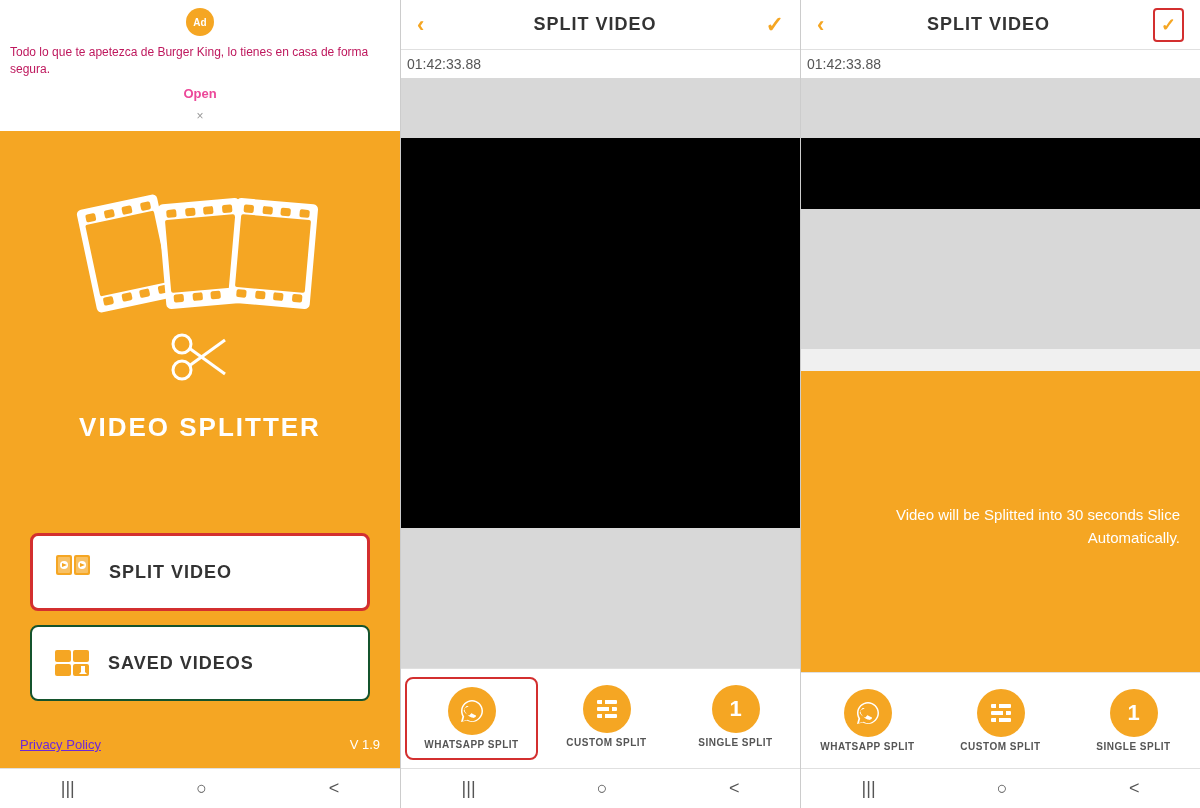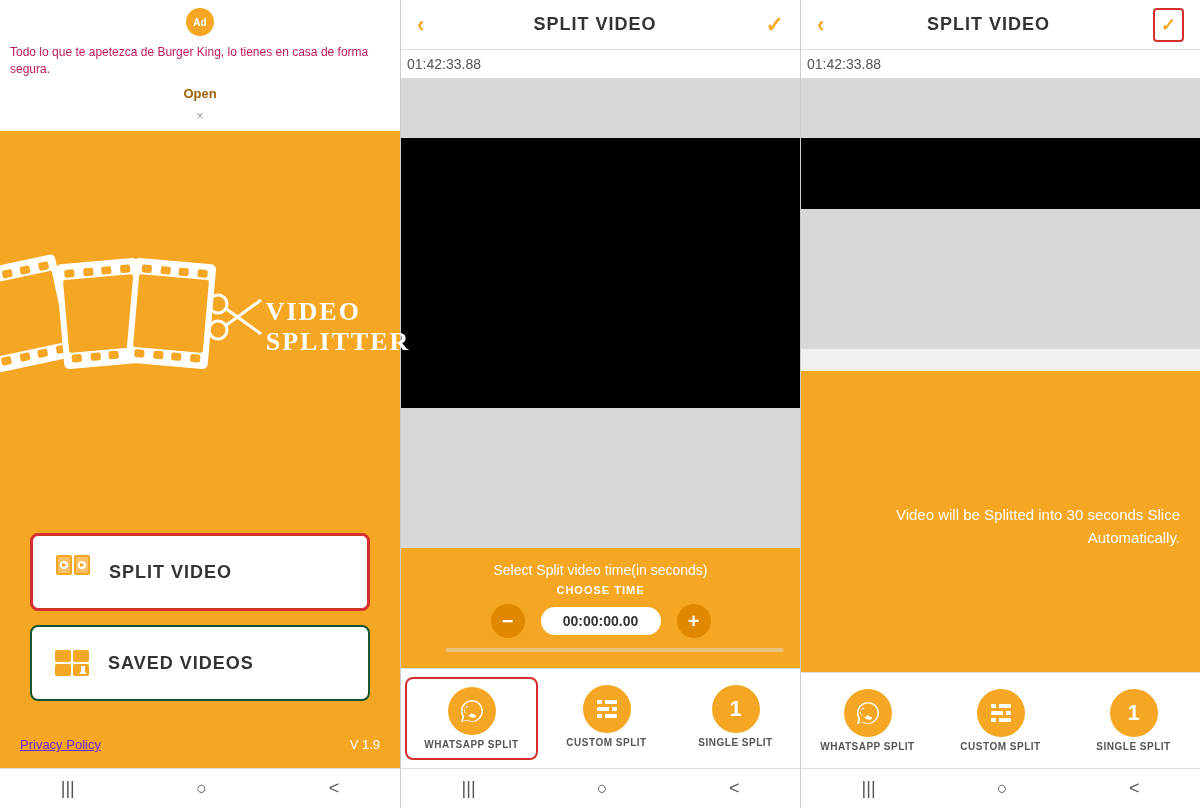--- a/index.html
+++ b/index.html
@@ -47,40 +47,39 @@
     }
     .ad-text {
       flex: 1;
       font-size: 12px;
       color: #be185d;
       line-height: 1.4;
     }
     .ad-open-btn {
       background: none;
       border: none;
-      color: #a16207;
+      color: #ec4899;
       font-size: 13px;
       font-weight: bold;
       cursor: pointer;
       padding: 0 4px;
     }
     .ad-close {
       font-size: 12px;
       color: #999;
       cursor: pointer;
     }
 
     .hero-section {
       flex: 1;
       display: flex;
-      flex-direction: row;
+      flex-direction: column;
       align-items: center;
       justify-content: center;
       padding: 8px;
-      font-family: Liberation Serif, serif;
     }
 
     .scissors-icon {
       font-size: 42px;
       color: white;
       margin: 10px 0;
     }
 
     .app-title {
       font-size: 26px;
@@ -566,35 +565,20 @@
   </div>
 
   <div class="timestamp">01:42:33.88</div>
 
   <div class="video-preview-area">
     <div class="video-gray-top"></div>
     <div class="video-black"></div>
     <div class="video-gray-bottom"></div>
   </div>
 
-  <div class="split-controls">
-    <div class="select-time-label">Select Split video time(in seconds)</div>
-    <div class="choose-time-label">CHOOSE TIME</div>
-    <div class="time-selector">
-      <button class="time-btn">−</button>
-      <div class="time-display">00:00:00.00</div>
-      <button class="time-btn">+</button>
-    </div>
-    <div class="progress-bar-container">
-      <div class="progress-bar-track">
-        <div class="progress-bar-fill"></div>
-        <div class="progress-dot"></div>
-      </div>
-    </div>
-  </div>
 
   <div class="split-tabs">
     <div class="split-tab active-tab">
       <div class="tab-icon-circle">
         <svg width="26" height="26" viewBox="0 0 26 26" fill="white">
           <path d="M13 2C7 2 2 7 2 13c0 2 .5 3.8 1.4 5.4L2 24l5.8-1.4C9.2 23.5 11 24 13 24c6 0 11-5 11-11S19 2 13 2z" fill="white"></path>
           <path d="M13 3.5C7.8 3.5 3.5 7.8 3.5 13c0 1.8.5 3.5 1.4 5l.3.5-1.2 4.4 4.5-1.2.5.3c1.4.8 3.1 1.2 4.8 1.2C18.2 22.5 22.5 18.2 22.5 13S18.2 3.5 13 3.5z" fill="#F5A623"></path>
           <path d="M9.5 8.5c-.3-.6-.5-.6-.8-.6h-.6c-.2 0-.6.1-1 .5S5.5 9.8 5.5 11.3s1.1 3.1 1.2 3.3c.1.2 2 3.2 4.9 4.5 2.4 1 2.9.8 3.4.7.5-.1 1.6-.6 1.8-1.2.2-.6.2-1.1.1-1.2-.1-.1-.4-.2-.9-.4s-2.7-1.3-3.1-1.5c-.4-.2-.7-.2-1 .2-.3.4-1 1.3-1.3 1.5-.3.2-.5.2-.9 0-.4-.2-1.7-.6-3.2-2-.9-.8-1.5-1.8-1.7-2.1-.2-.4 0-.6.2-.8.2-.2.4-.5.6-.7.2-.2.2-.4.4-.7.1-.3 0-.6-.1-.8z" fill="white"></path>
         </svg>
       </div>

